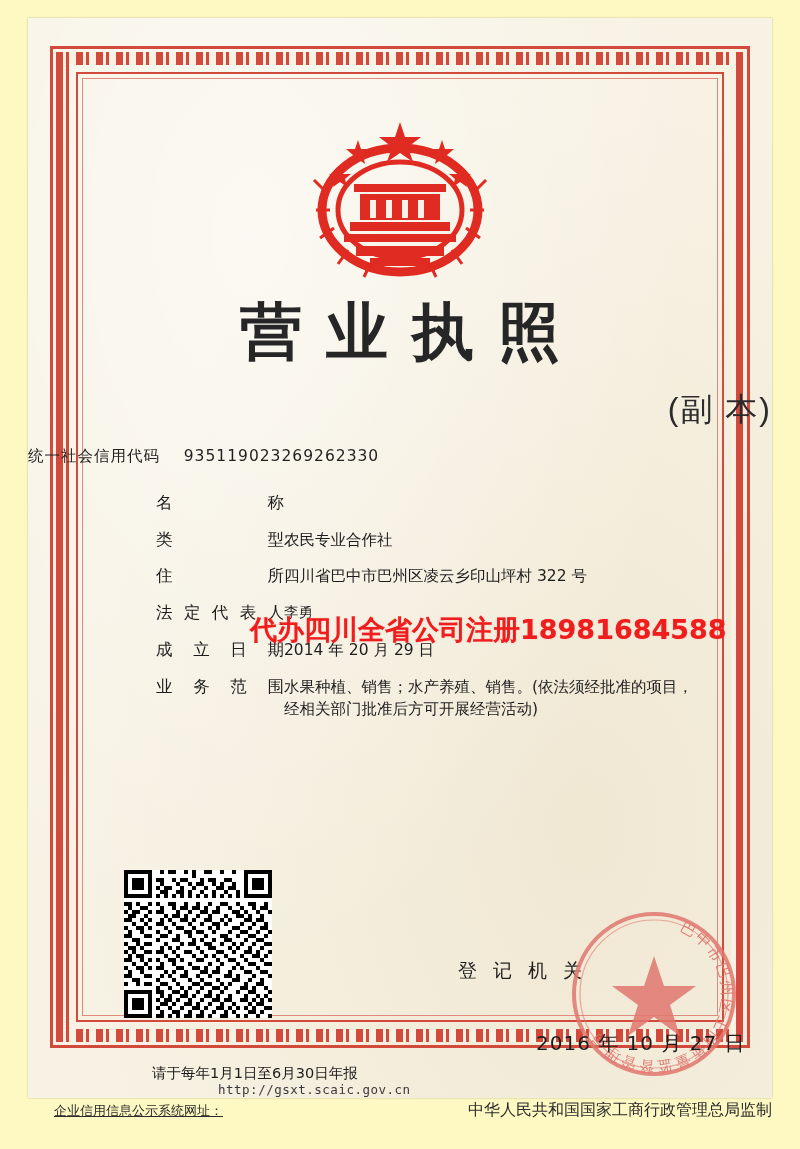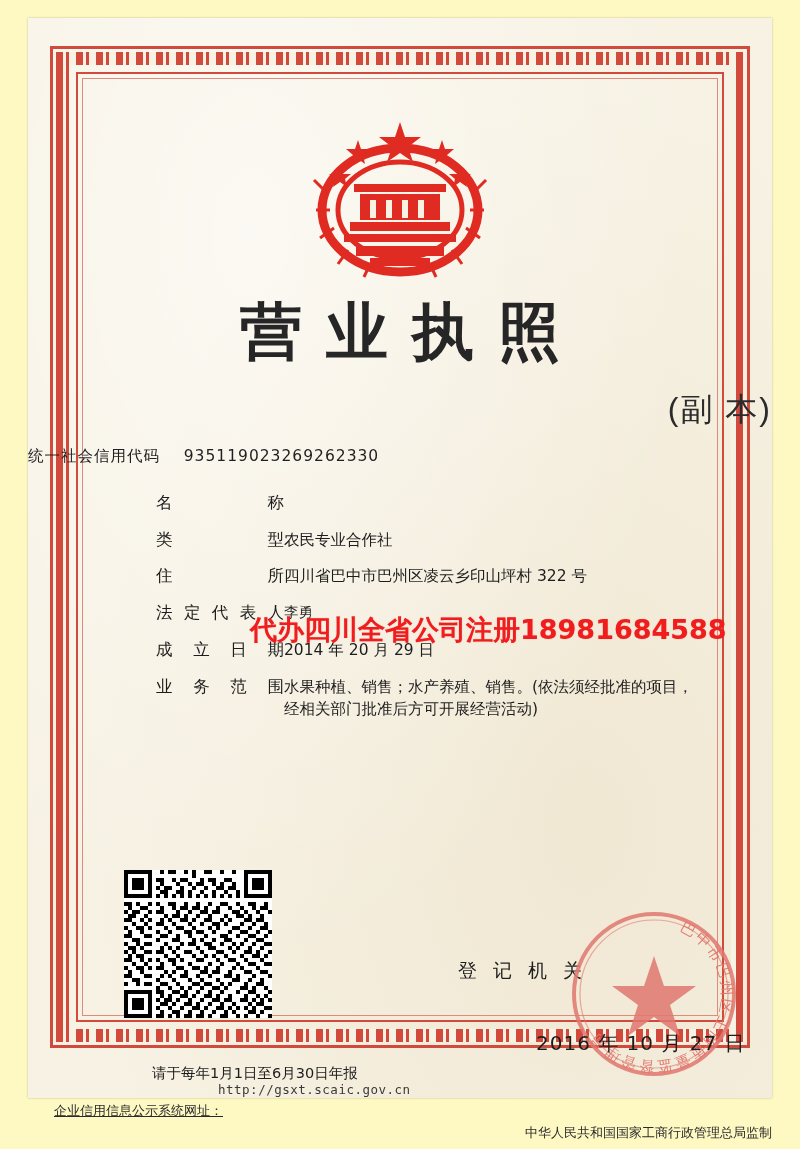--- a/index.html
+++ b/index.html
@@ -218,23 +218,22 @@
     font-family: "DejaVu Sans", sans-serif;
     font-size: 13px;
     color: #2b2b2b;
     text-decoration: underline;
   }
   .footer-right {
     position: absolute;
     right: 56px;
     top: 1100px;
     font-family: "DejaVu Sans", sans-serif;
-    font-size: 13px;
+    font-size: 16px;
     color: #2b2b2b;
-    margin-top: 24px;
   }
 </style>
 </head>
 <body>
 
 <div class="page">
   <div class="cert">
 
     <div class="frame-outer"></div>
     <div class="frame-key"></div>

